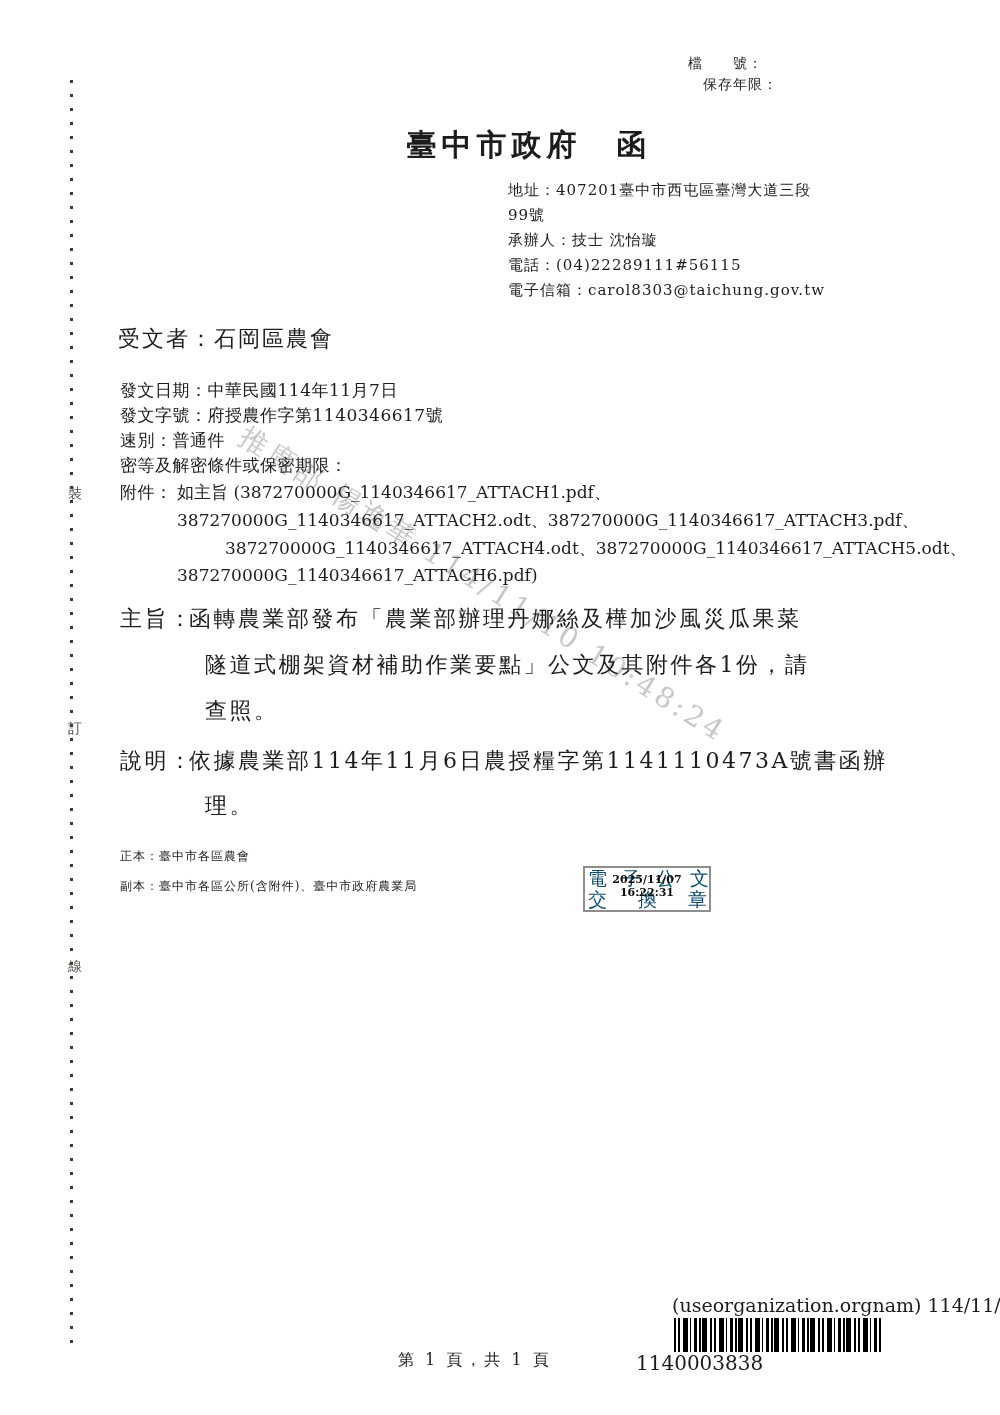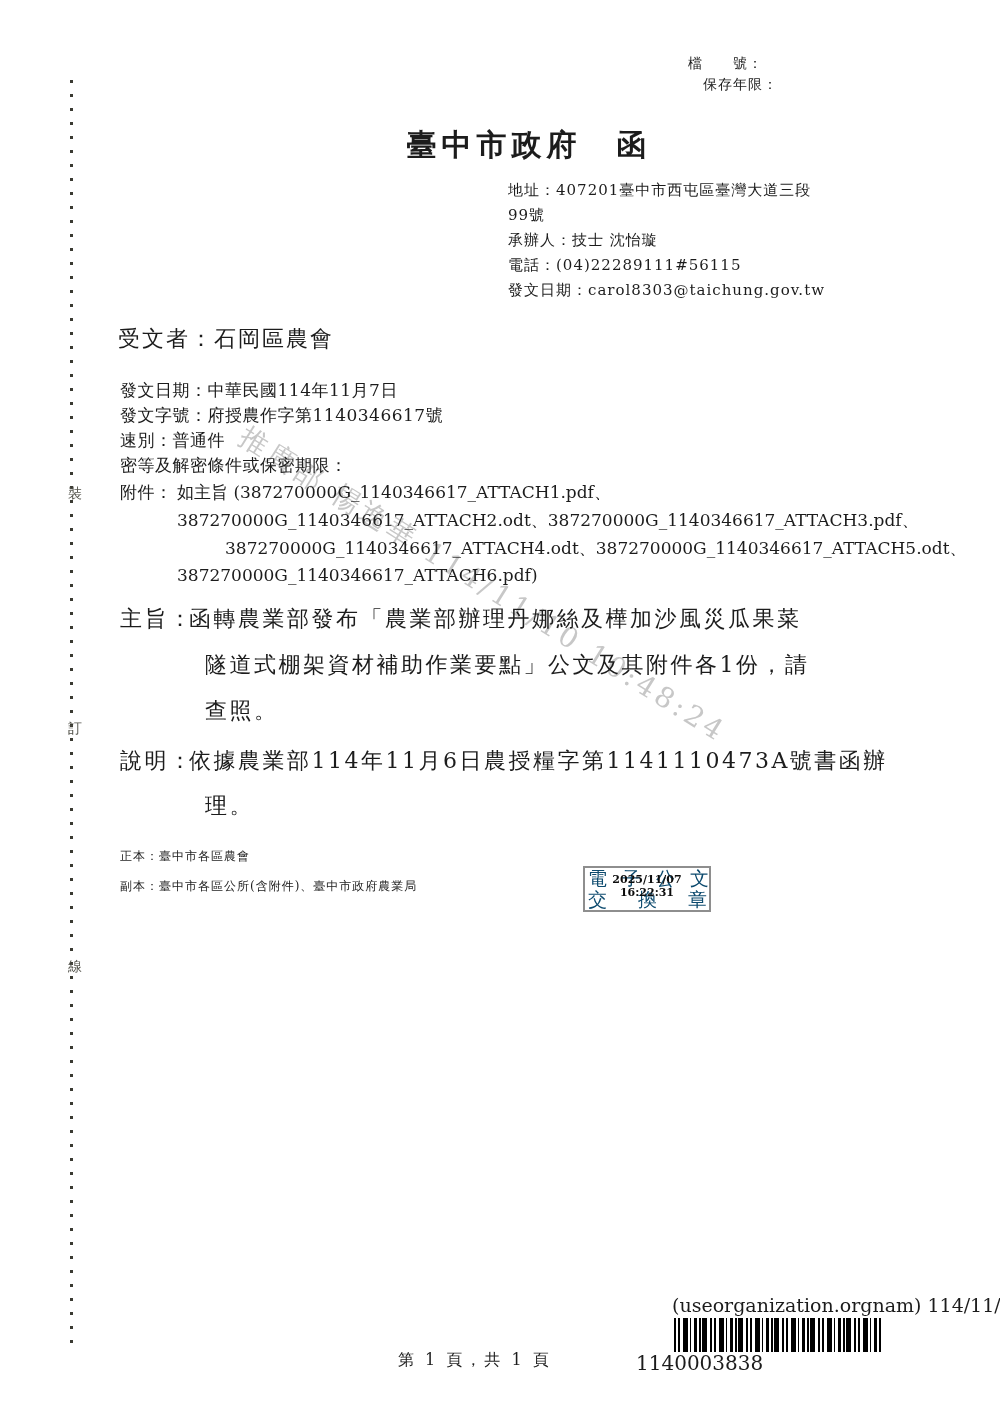--- a/index.html
+++ b/index.html
@@ -72,21 +72,21 @@
 
     <div class="abs f-head" style="left:688px;top:55px;">檔　　號：</div>
     <div class="abs f-head" style="left:683px;top:76px;margin-left:20px;">保存年限：</div>
 
     <div class="abs title">臺中市政府　函</div>
 
     <div class="abs sender" style="left:508px;top:181px;">地址：407201臺中市西屯區臺灣大道三段</div>
     <div class="abs sender" style="left:508px;top:206px;">99號</div>
     <div class="abs sender" style="left:508px;top:231px;">承辦人：技士 沈怡璇</div>
     <div class="abs sender" style="left:508px;top:256px;">電話：(04)22289111#56115</div>
-    <div class="abs sender" style="left:508px;top:281px;">發文日期：carol8303@taichung.gov.tw</div>
+    <div class="abs sender" style="left:508px;top:281px;">電子信箱：carol8303@taichung.gov.tw</div>
 
     <div class="abs recipient" style="left:118px;top:324px;">受文者：石岡區農會</div>
 
     <div class="abs meta" style="left:120px;top:379px;">發文日期：中華民國114年11月7日</div>
     <div class="abs meta" style="left:120px;top:404px;">發文字號：府授農作字第1140346617號</div>
     <div class="abs meta" style="left:120px;top:429px;">速別：普通件</div>
     <div class="abs meta" style="left:120px;top:454px;">密等及解密條件或保密期限：</div>
 
     <div class="abs meta" style="left:120px;top:481px;">附件：</div>
     <div class="abs attach" style="left:177px;top:481px;">如主旨 (387270000G_1140346617_ATTACH1.pdf、</div>

